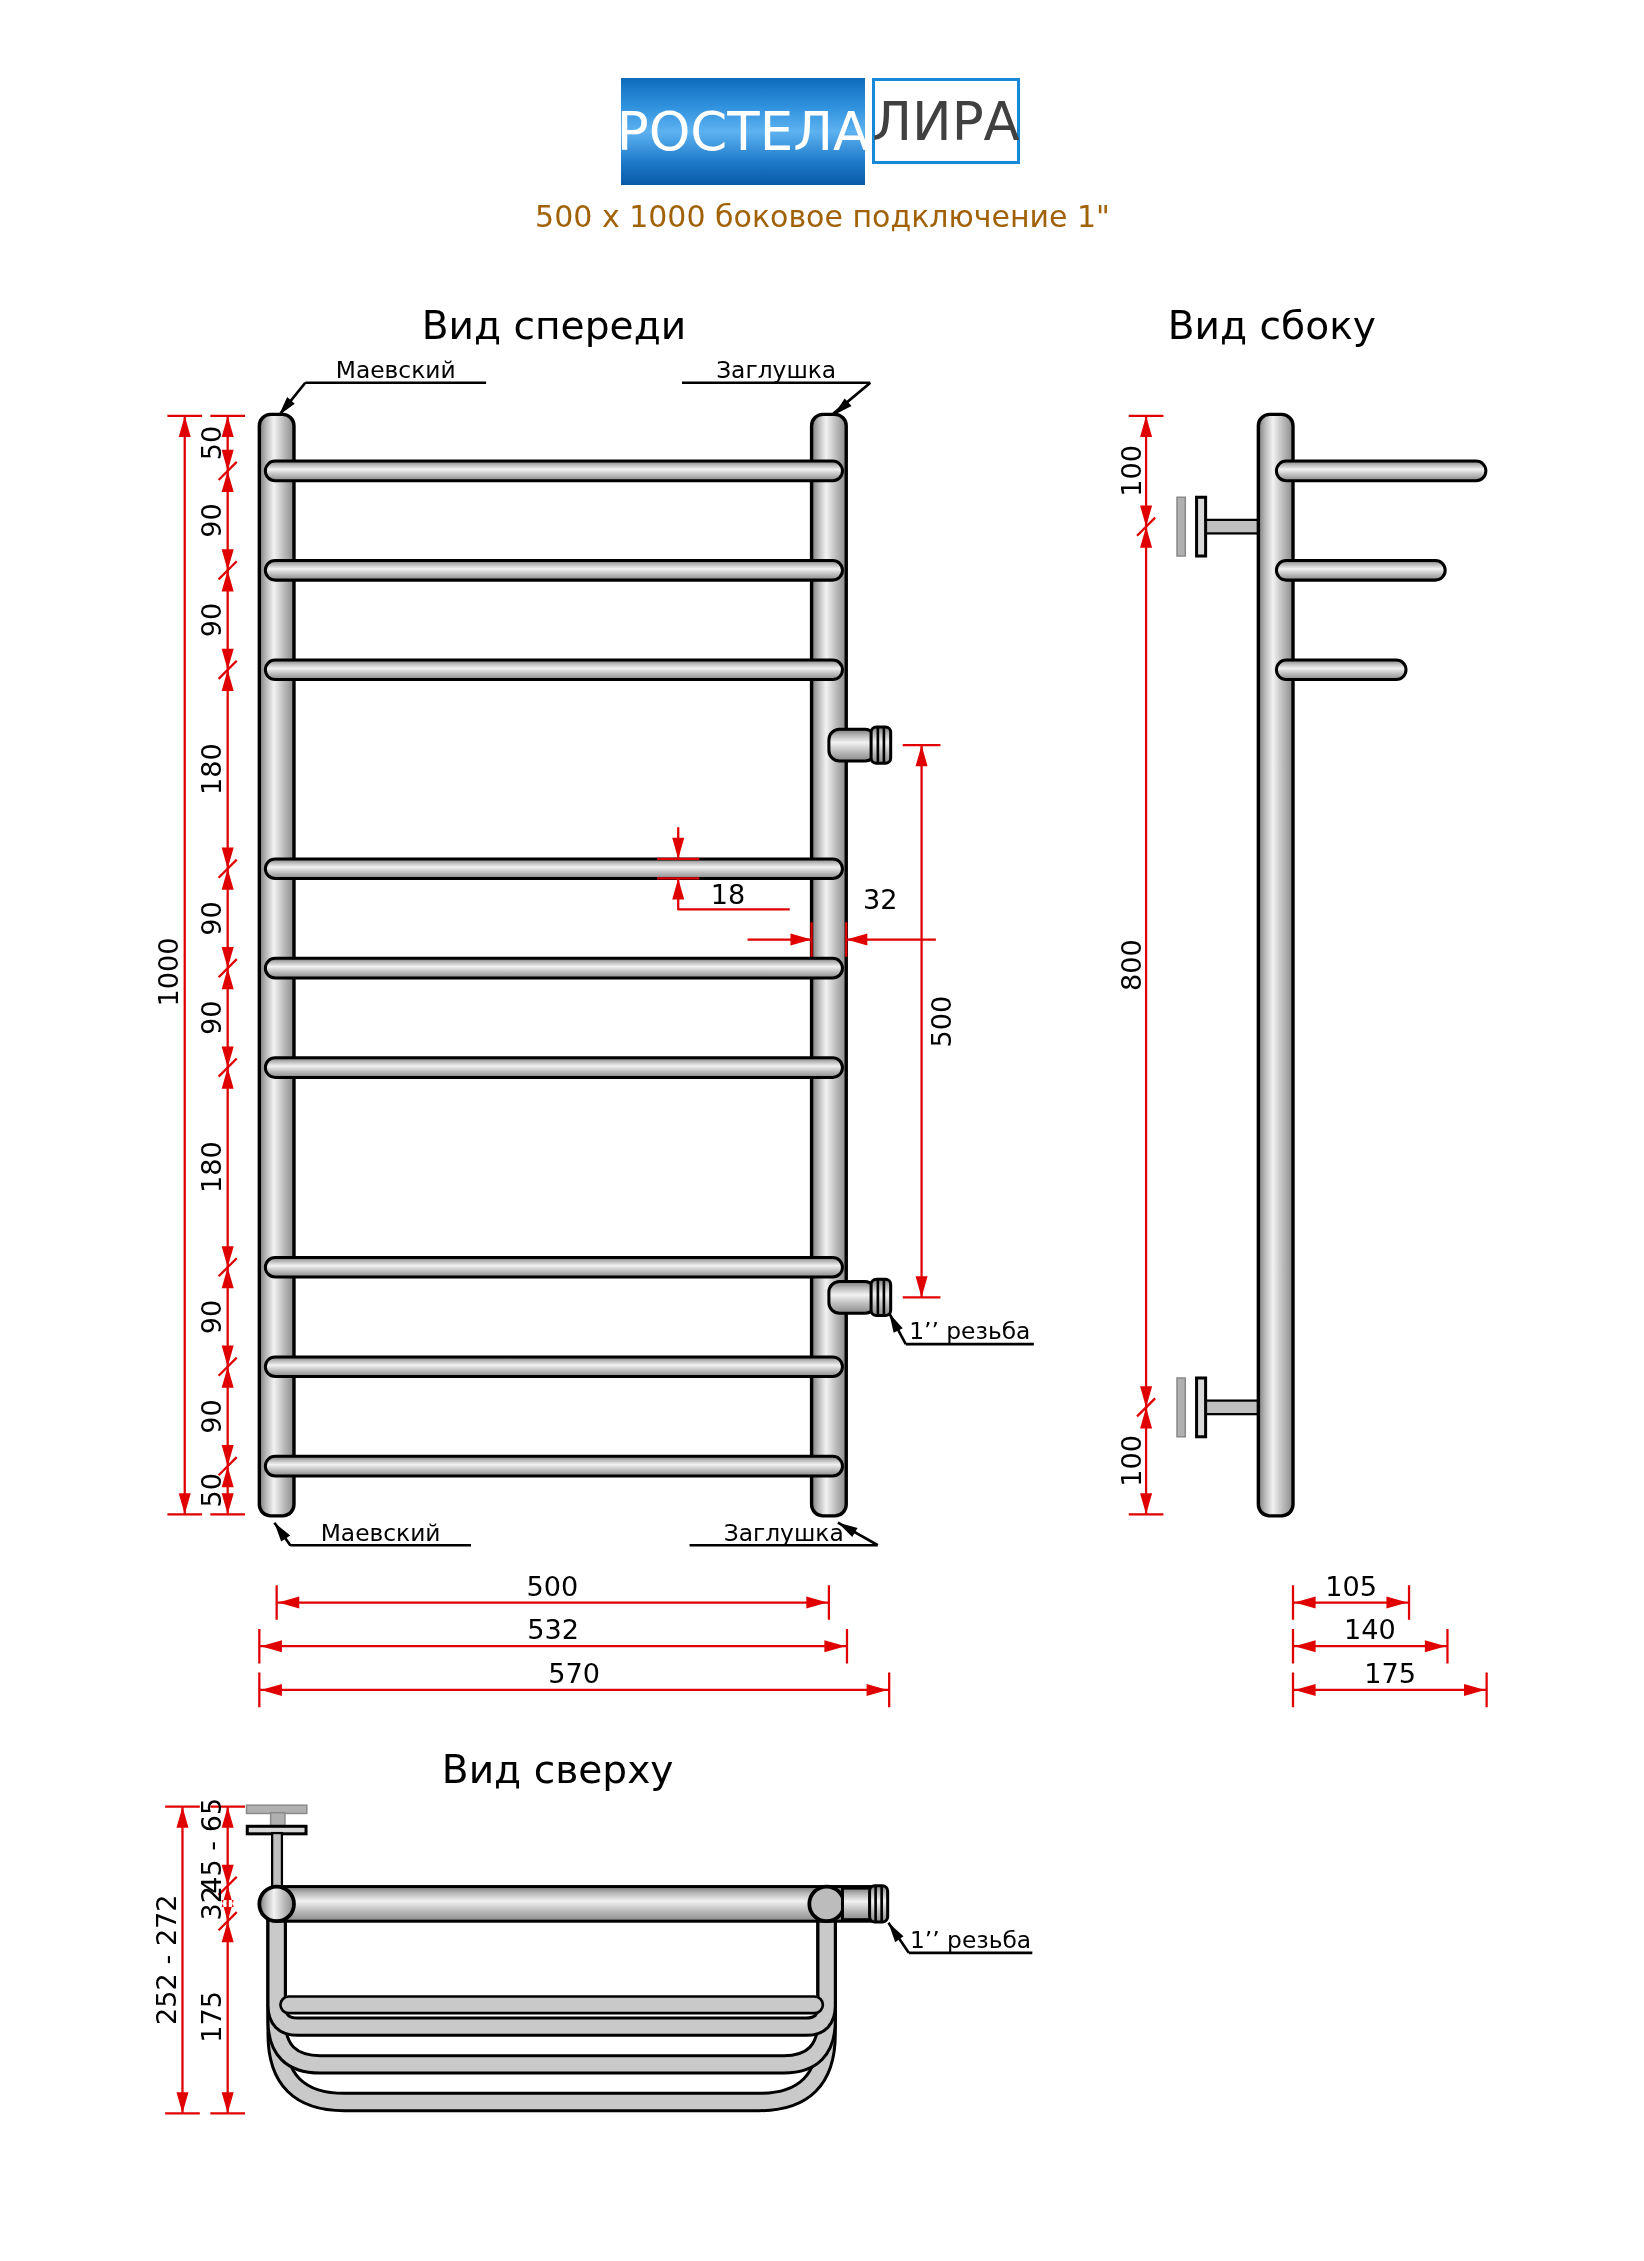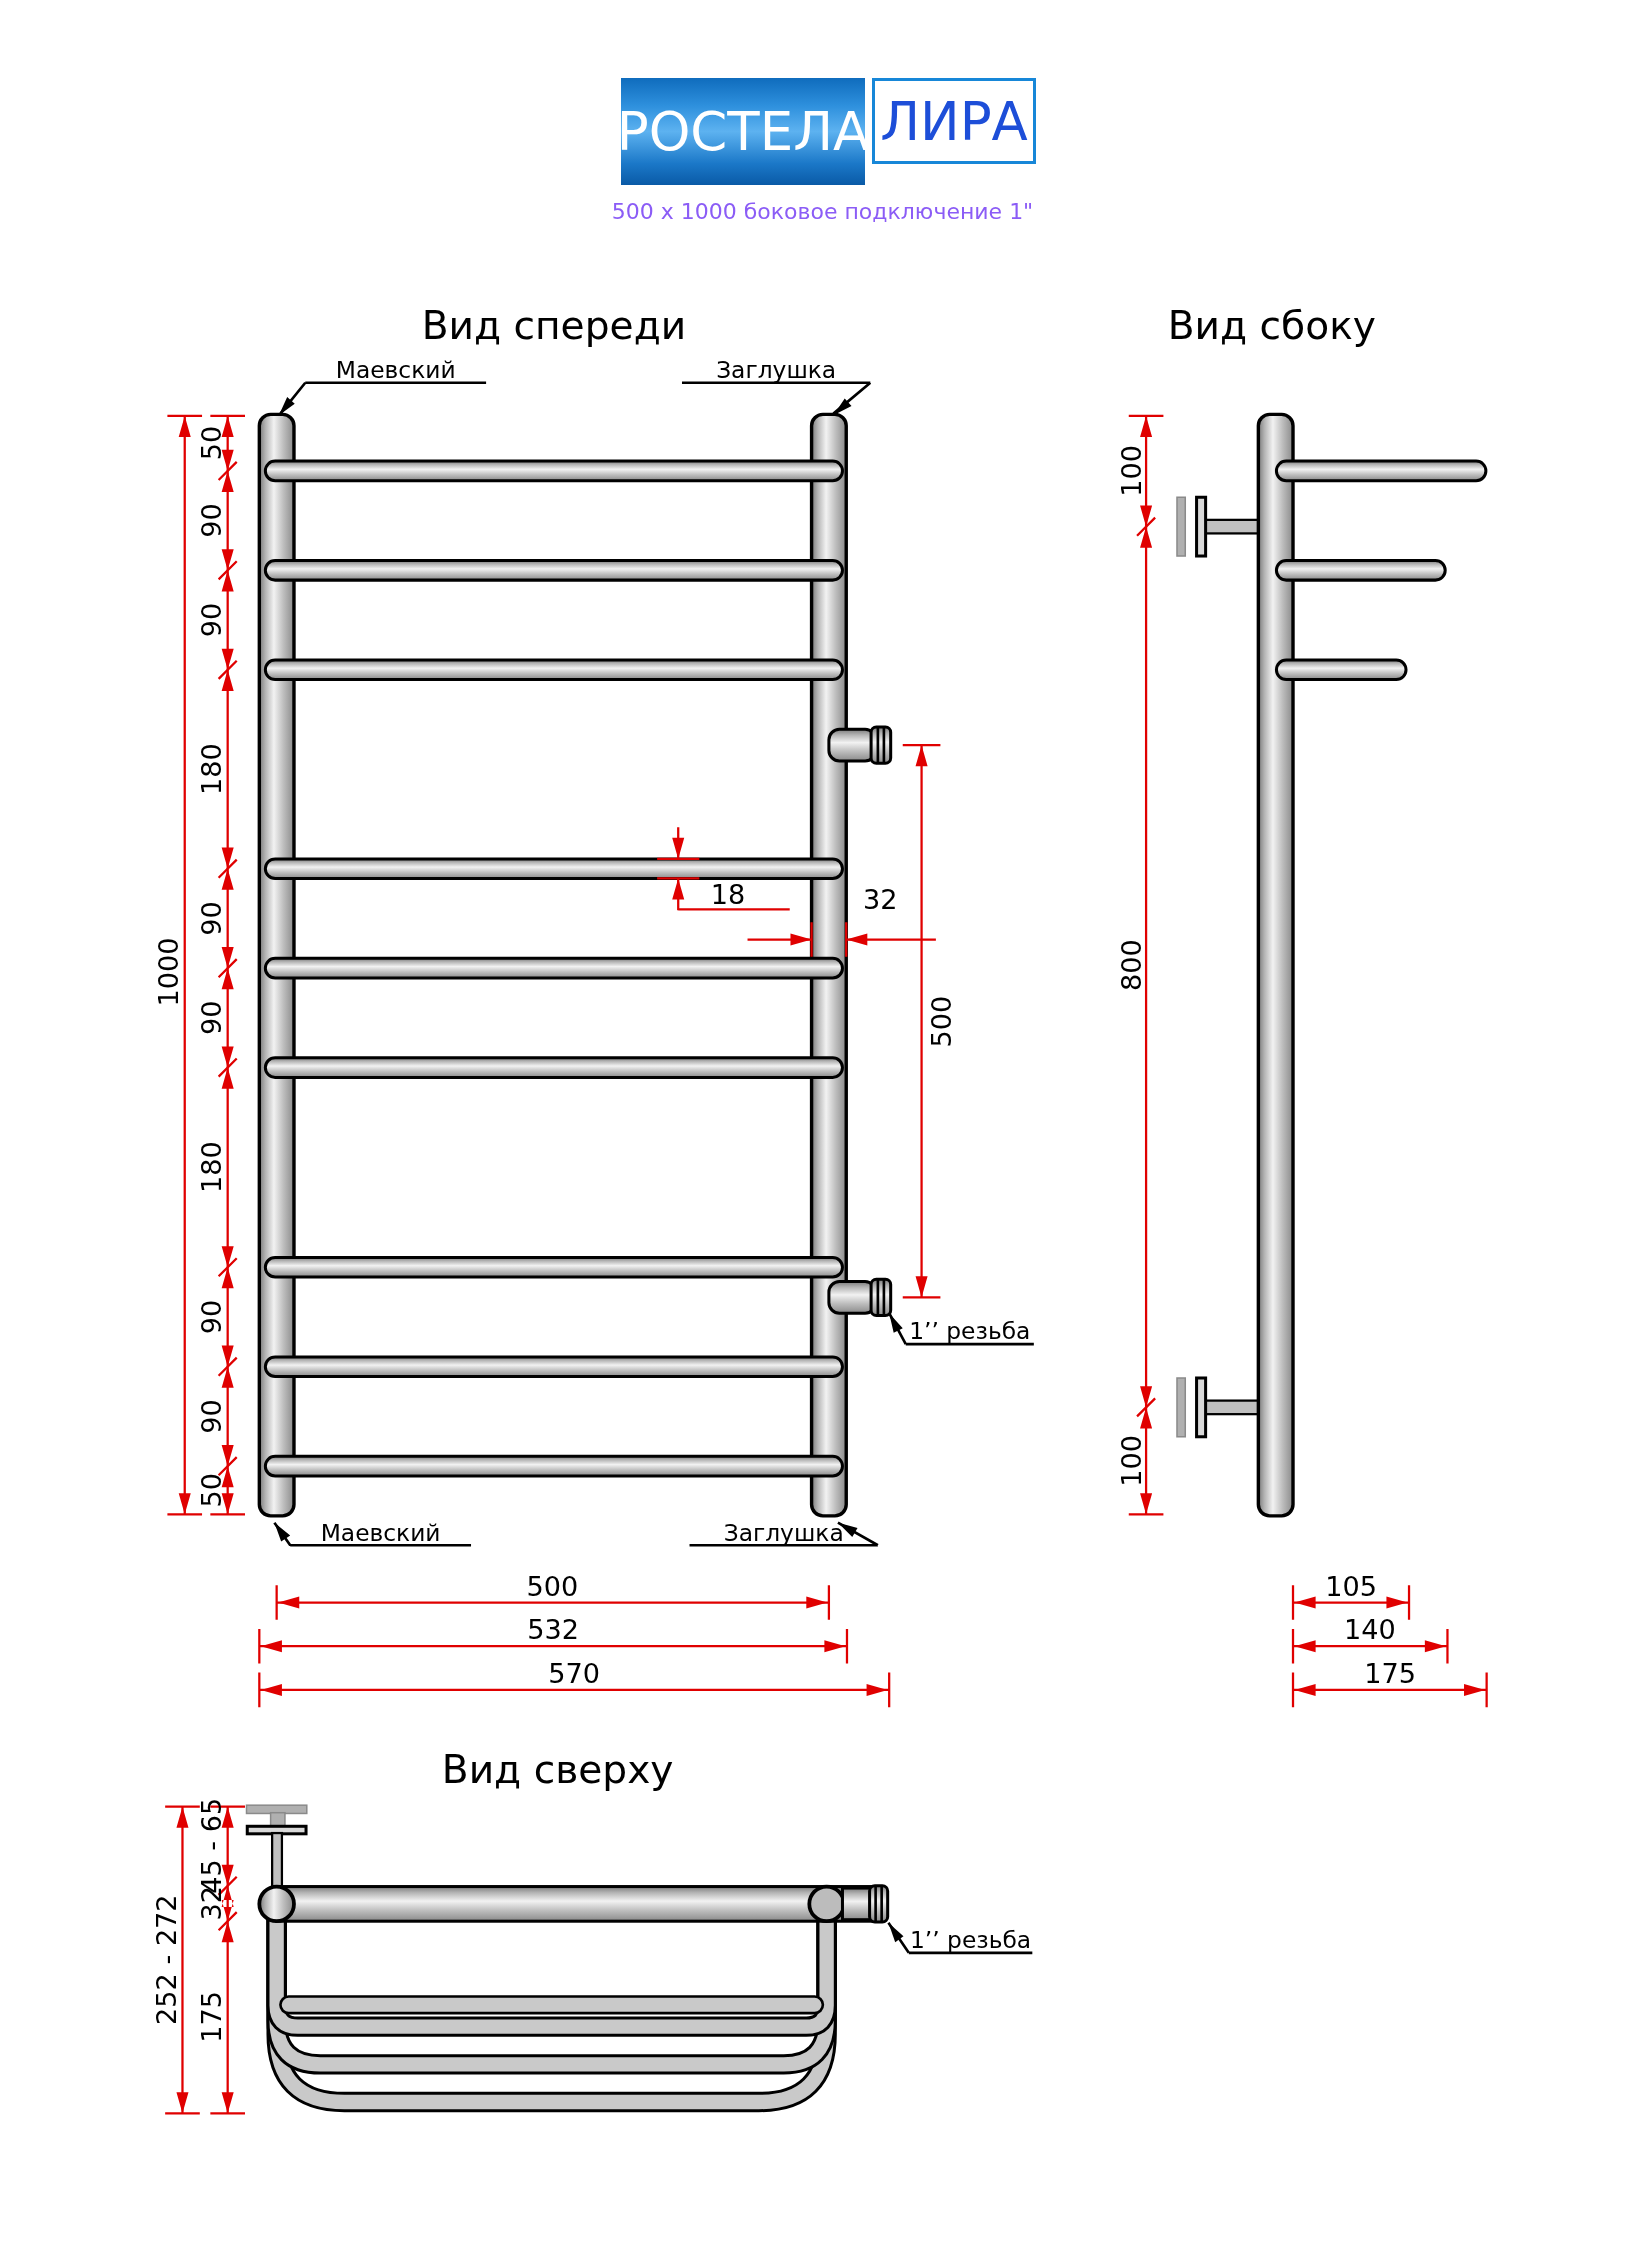--- a/index.html
+++ b/index.html
@@ -1,23 +1,23 @@
 <!DOCTYPE html>
 <html style="font-size:12px"><head>
 <meta charset="utf-8">
 <style>
   html,body{margin:0;padding:0;background:#fff}
   body{width:1645px;height:2261px;position:relative;font-family:"DejaVu Sans",sans-serif}
   .logo-brand{position:absolute;left:621px;top:78px;width:244px;height:107px;
     background:linear-gradient(180deg,#0f6cbd 0%,#2e90dd 26%,#5db2f0 50%,#1b78c8 80%,#0a5aa6 100%);
     color:#fff;display:flex;align-items:center;justify-content:center;font-size:53px;white-space:nowrap}
-  .logo-series{position:absolute;left:872px;top:78px;width:164px;height:86px;background:#fff;
-    border:3.8px solid #1787d8;box-sizing:border-box;color:#1d4ed8;display:flex;align-items:center;
+  .logo-series{position:absolute;left:872px;top:78px;width:148px;height:86px;background:#fff;
+    border:3.8px solid #1787d8;box-sizing:border-box;color:#404040;display:flex;align-items:center;
     justify-content:center;font-size:53px;white-space:nowrap}
-  .subtitle{position:absolute;left:446px;top:199px;width:753px;text-align:center;font-size:22px;color:#8b5cf6;white-space:nowrap}
+  .subtitle{position:absolute;left:446px;top:199px;width:753px;text-align:center;font-size:30px;color:#a16207;white-space:nowrap}
   svg.drawing{position:absolute;left:0;top:0}
   text{fill:#000}
   .ttl{font-size:52px}
   .lbl{font-size:31px}
   .dim{font-size:36px}
   .redl{stroke:#e00000;stroke-width:3;fill:none}
   .redf{fill:#e00000;stroke:none}
   .blkl{stroke:#000;stroke-width:3.5;fill:none}
   .blkf{fill:#000;stroke:none}
   .tubeH{fill:url(#gh);stroke:#000;stroke-width:4.5}

